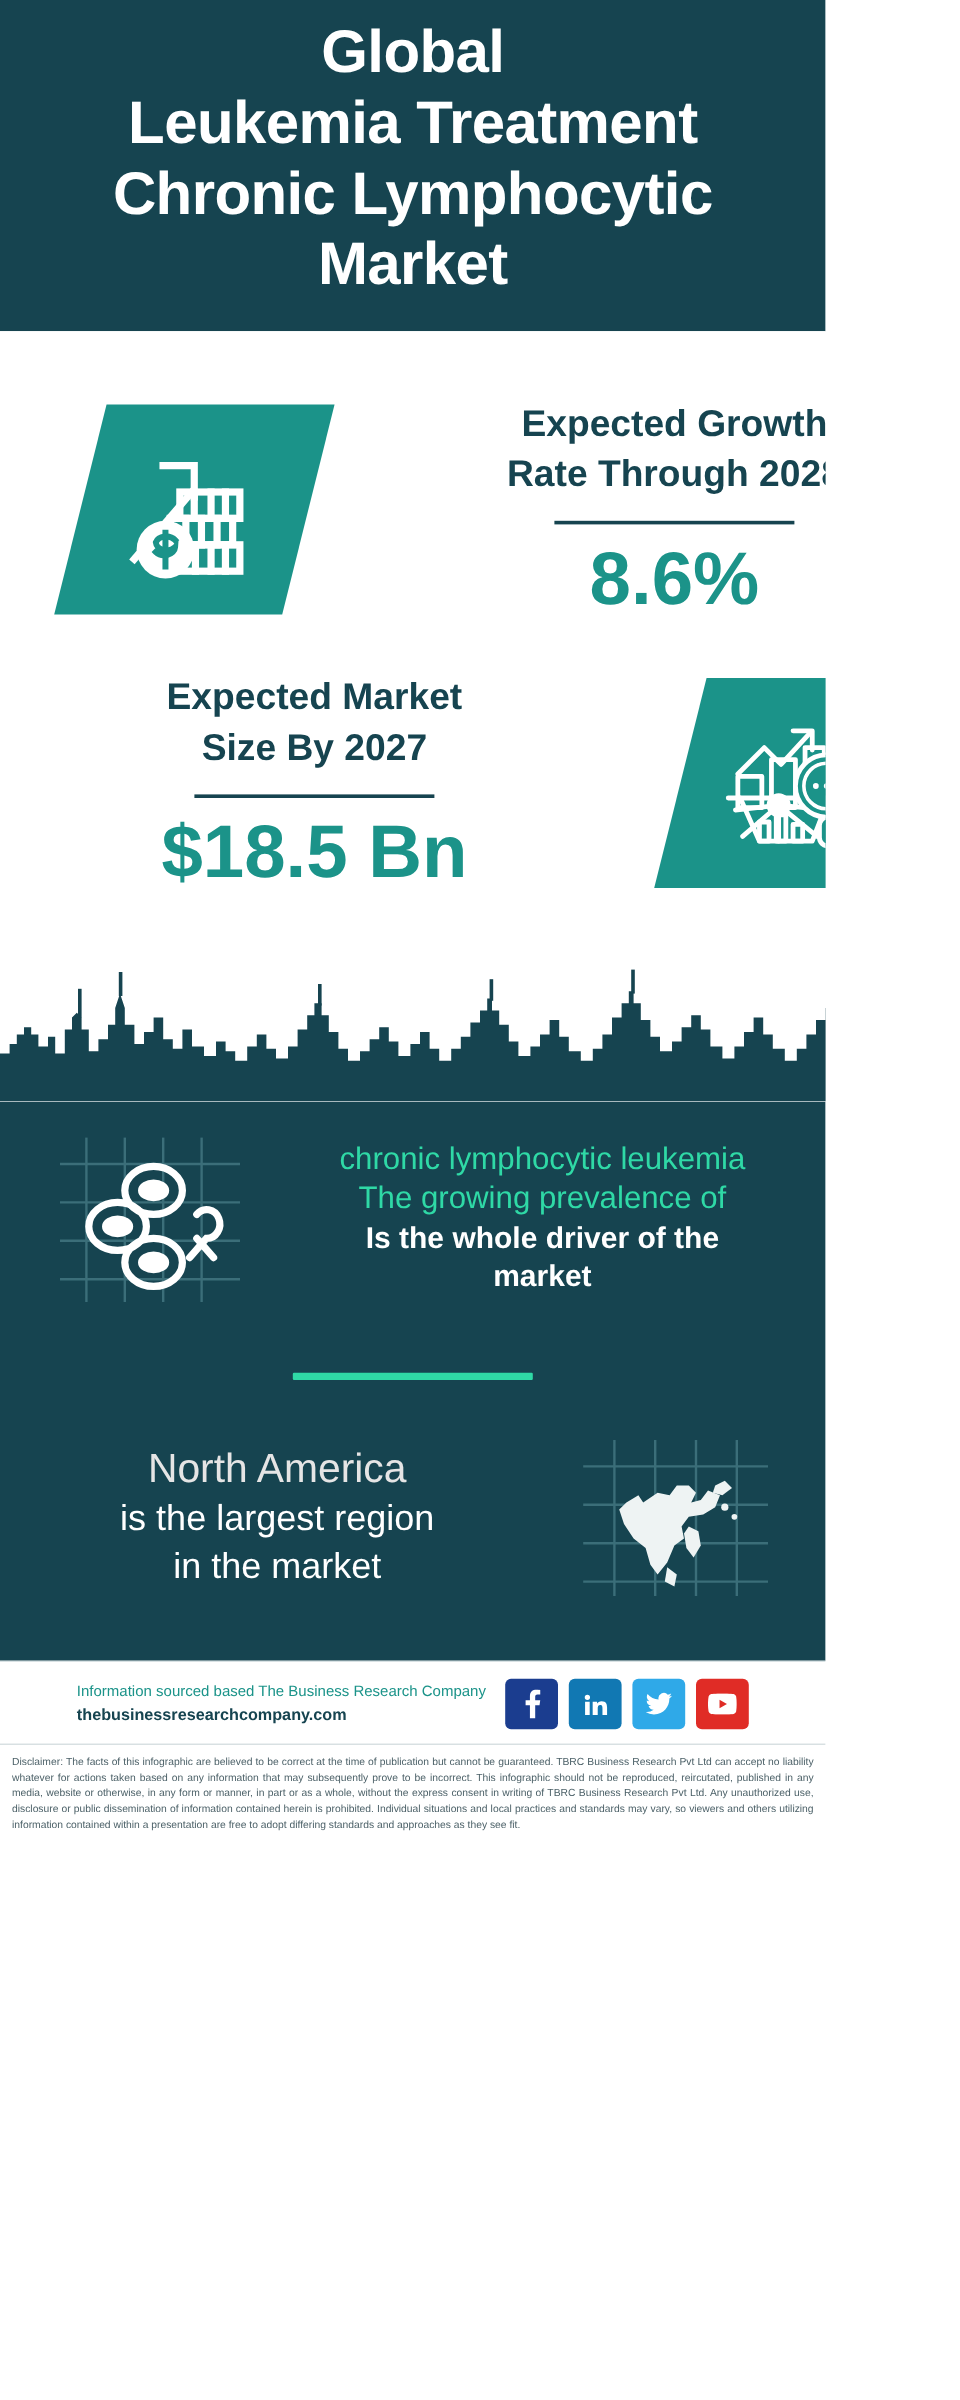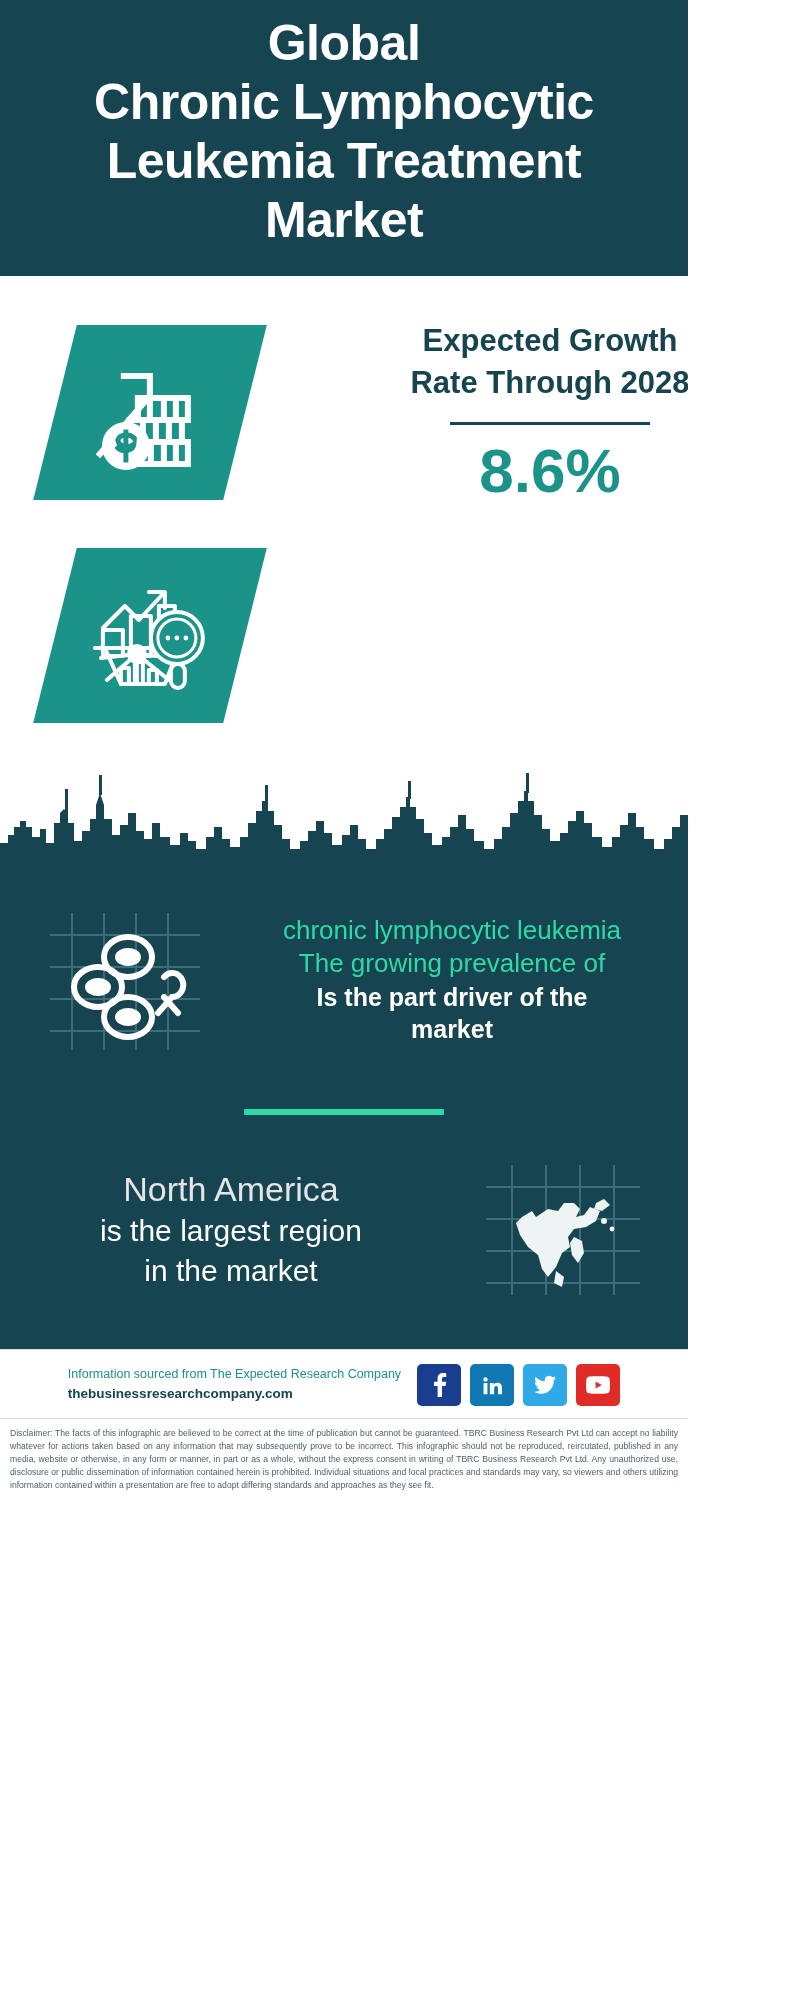--- a/index.html
+++ b/index.html
@@ -29,21 +29,21 @@
     font-size: 50px;
     line-height: 1.18;
     font-weight: bold;
     letter-spacing: -0.5px;
   }
   .header h1 .ln { display: block; }
 
   
   .stats {
     background: #ffffff;
-    padding: 0;
+    padding: 12px;
   }
 
   .stat-row {
     display: flex;
     align-items: center;
     width: 800px;
   }
   .stat-row.row1 { padding: 44px 0 24px 0; }
   .stat-row.row2 { padding: 18px 0 30px 0; }
 
@@ -211,22 +211,22 @@
   }
 </style>
 </head>
 <body>
 
 <div class="page">
 
   <div class="header">
     <h1>
       <span class="ln">Global</span>
+      <span class="ln">Leukemia Treatment</span>
       <span class="ln">Chronic Lymphocytic</span>
-      <span class="ln">Leukemia Treatment</span>
       <span class="ln">Market</span>
     </h1>
   </div>
 
   <div class="stats">
 
     <div class="stat-row row1">
       <div class="icon-cell">
         <div class="para">
           <svg width="120" height="118" viewBox="0 0 120 118" fill="none" stroke="#ffffff" stroke-width="6" stroke-linecap="square">
@@ -257,20 +257,28 @@
         <div class="stat-label">
           <div>Expected Growth</div>
           <div>Rate Through 2028</div>
         </div>
         <div class="rule"></div>
         <div class="stat-value">8.6%</div>
       </div>
     </div>
 
     <div class="stat-row row2">
+      <div class="text-cell">
+        <div class="stat-label">
+          <div>Expected Market</div>
+          <div>Size By 2027</div>
+        </div>
+        <div class="rule"></div>
+        <div class="stat-value">$18.5 Bn</div>
+      </div>
       <div class="icon-cell">
         <div class="para">
           <svg width="118" height="112" viewBox="0 0 118 112" fill="none" stroke="#ffffff" stroke-width="4" stroke-linecap="round" stroke-linejoin="round">
 
             <path d="M12 48 L34 26 L48 40 L72 14"></path>
             <path d="M58 12 L74 12 L74 28"></path>
 
             <rect x="12" y="50" width="20" height="26"></rect>
             <rect x="40" y="36" width="20" height="40"></rect>
             <rect x="68" y="26" width="16" height="50"></rect>
@@ -349,21 +357,21 @@
             <path d="M124 72 a11 12 0 1 1 8 20 l-14 16 M124 92 l14 16" stroke-linecap="round"></path>
           </g>
         </svg>
       </div>
       <div class="fact-text">
         <div class="fact-hi">
           <div>chronic lymphocytic leukemia</div>
           <div>The growing prevalence of</div>
         </div>
         <div class="fact-lo">
-          <div>Is the part driver of the</div>
+          <div>Is the whole driver of the</div>
           <div>market</div>
         </div>
       </div>
     </div>
 
     <div class="divider-mint"></div>
 
     <div class="region-row">
       <div class="region-text">
         <div class="region-name">North America</div>
@@ -393,21 +401,21 @@
             <circle cx="126" cy="62" r="3"></circle>
             <circle cx="134" cy="70" r="2.4"></circle>
           </g>
         </svg>
       </div>
     </div>
   </div>
 
   <div class="footer-bar">
     <div class="footer-src">
-      <div class="l1">Information sourced from The Expected Research Company</div>
+      <div class="l1">Information sourced based The Business Research Company</div>
       <div class="l2">thebusinessresearchcompany.com</div>
     </div>
     <div class="socials">
       <a class="sbtn sb-fb">
         <svg width="20" height="24" viewBox="0 0 20 24" fill="#ffffff">
             <path d="M13 24V13h3.6l.6-4.2H13V6.1c0-1.2.3-2 2-2h2.2V.3C16.8.2 15.5 0 14 0c-3.2 0-5.4 2-5.4 5.6v3.2H5V13h3.6v11H13z"></path>
           </svg>
       </a>
       <a class="sbtn sb-li">
         <svg width="22" height="22" viewBox="0 0 24 24" fill="#ffffff">

